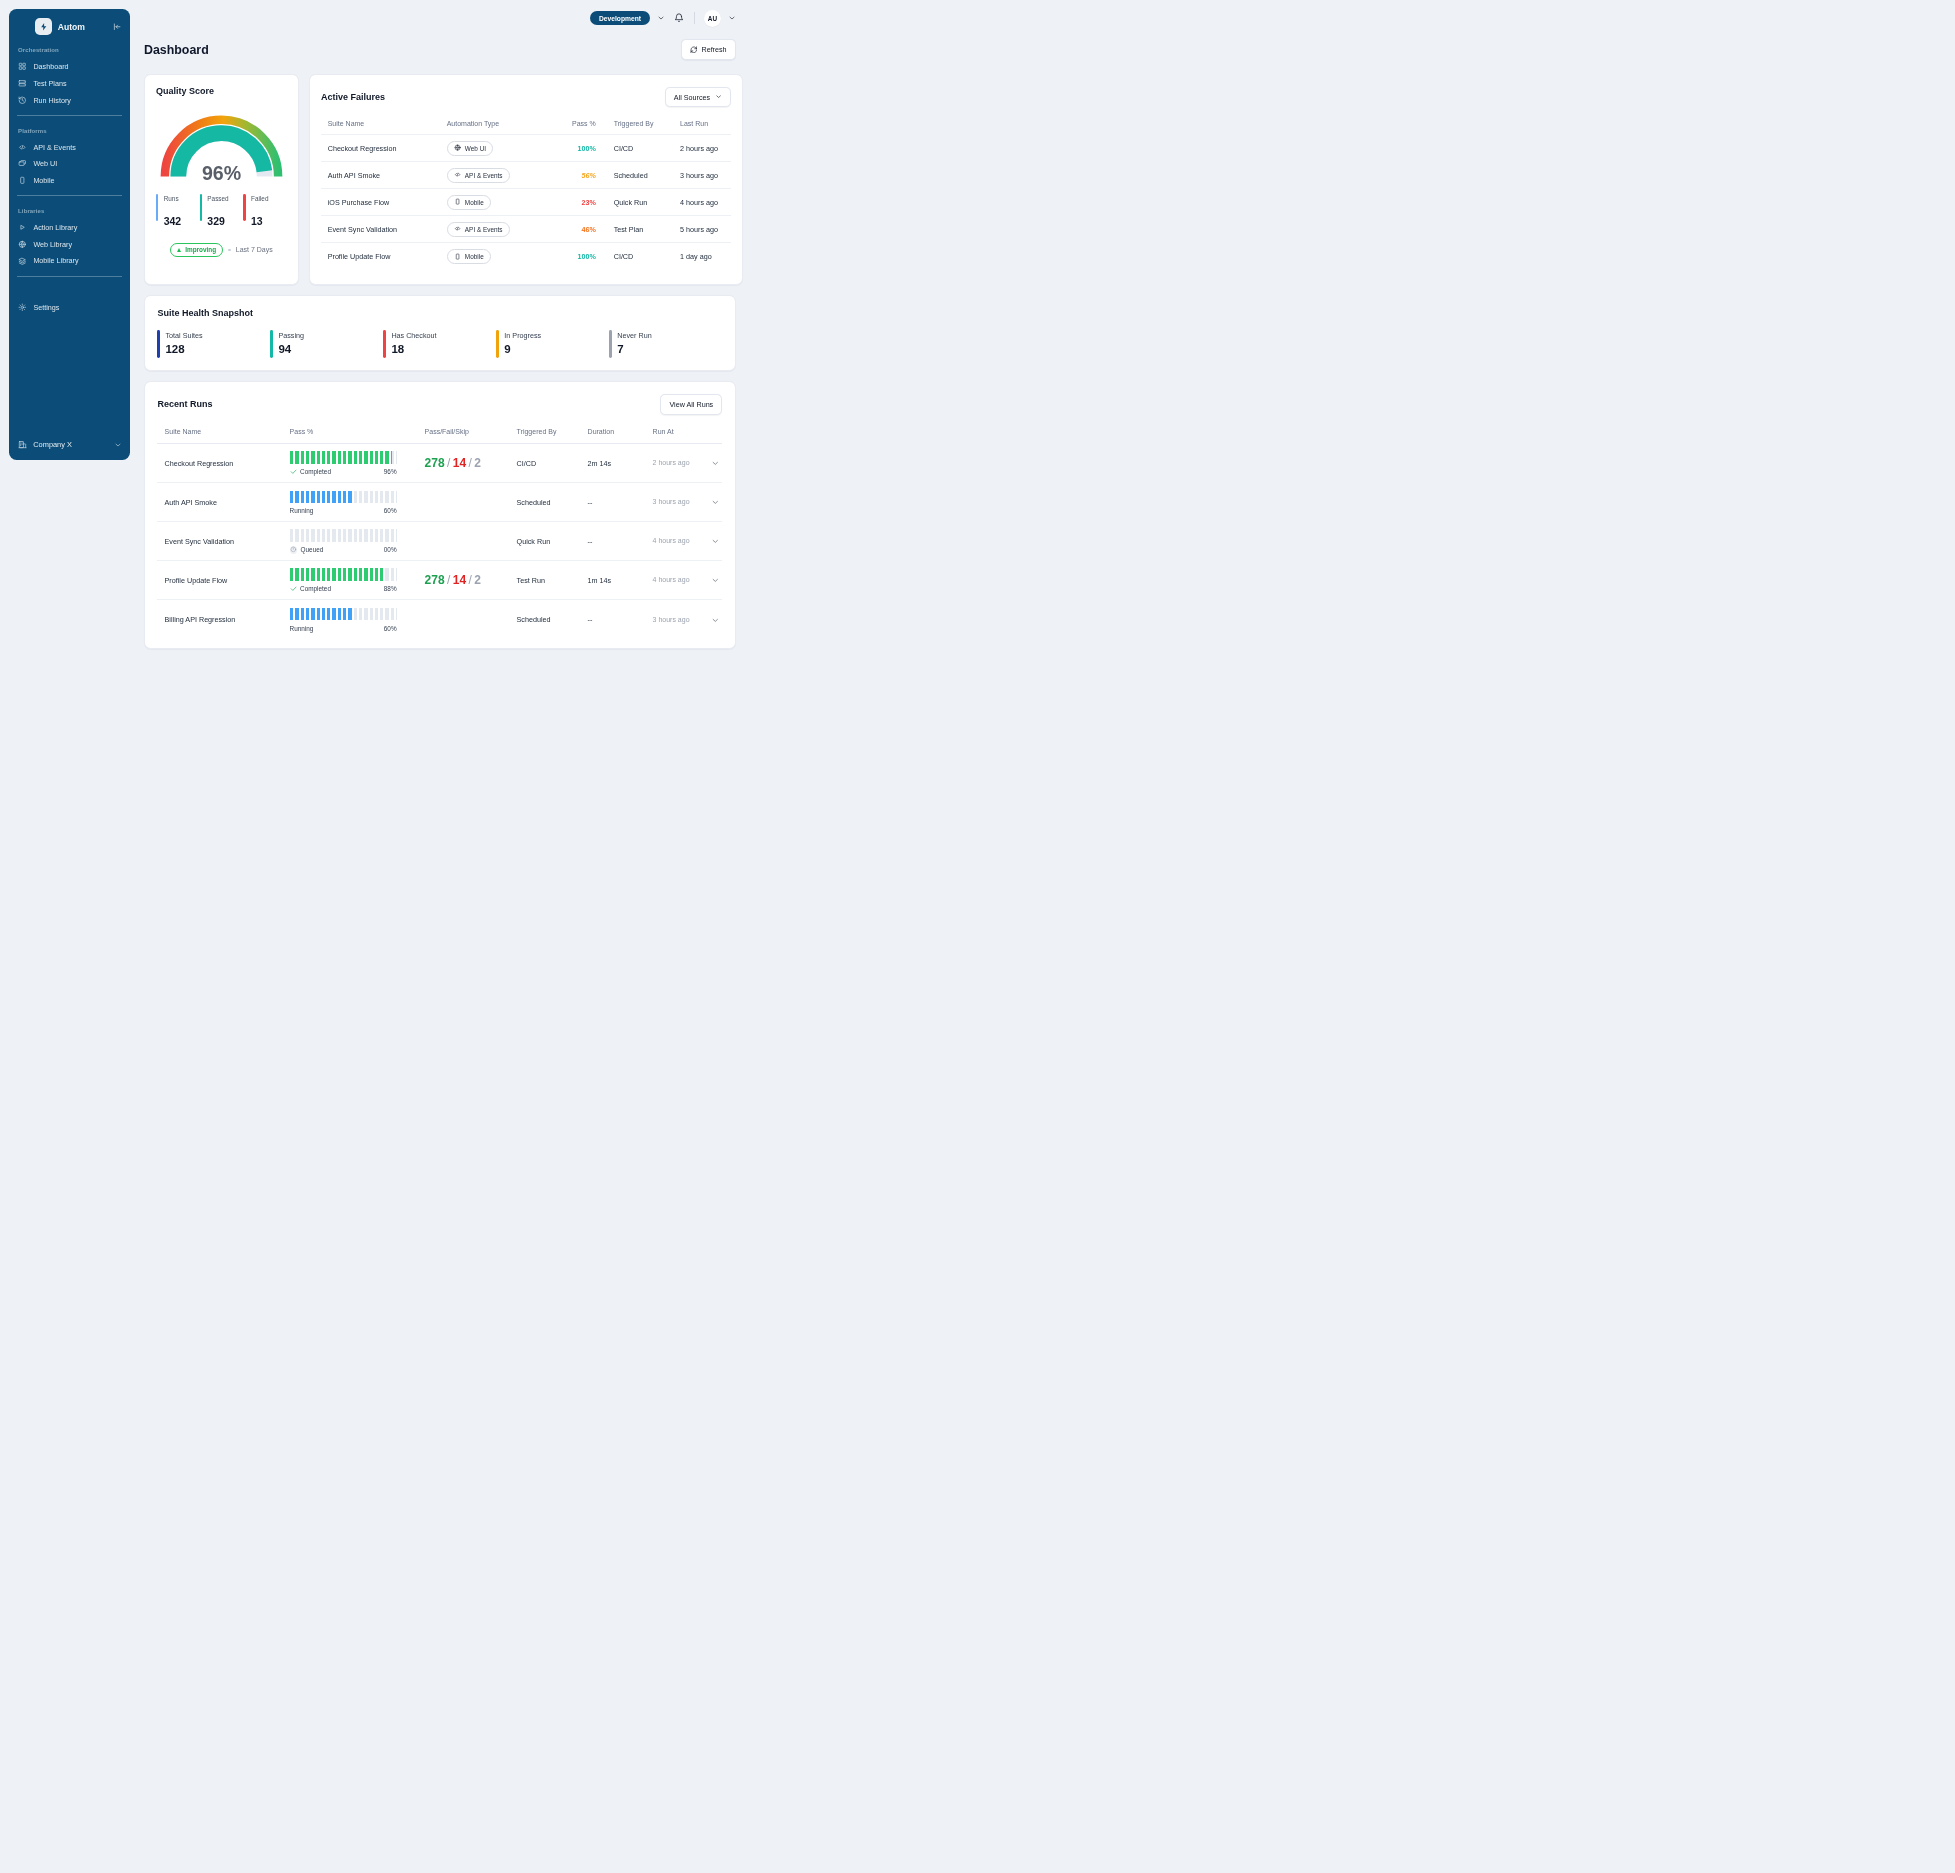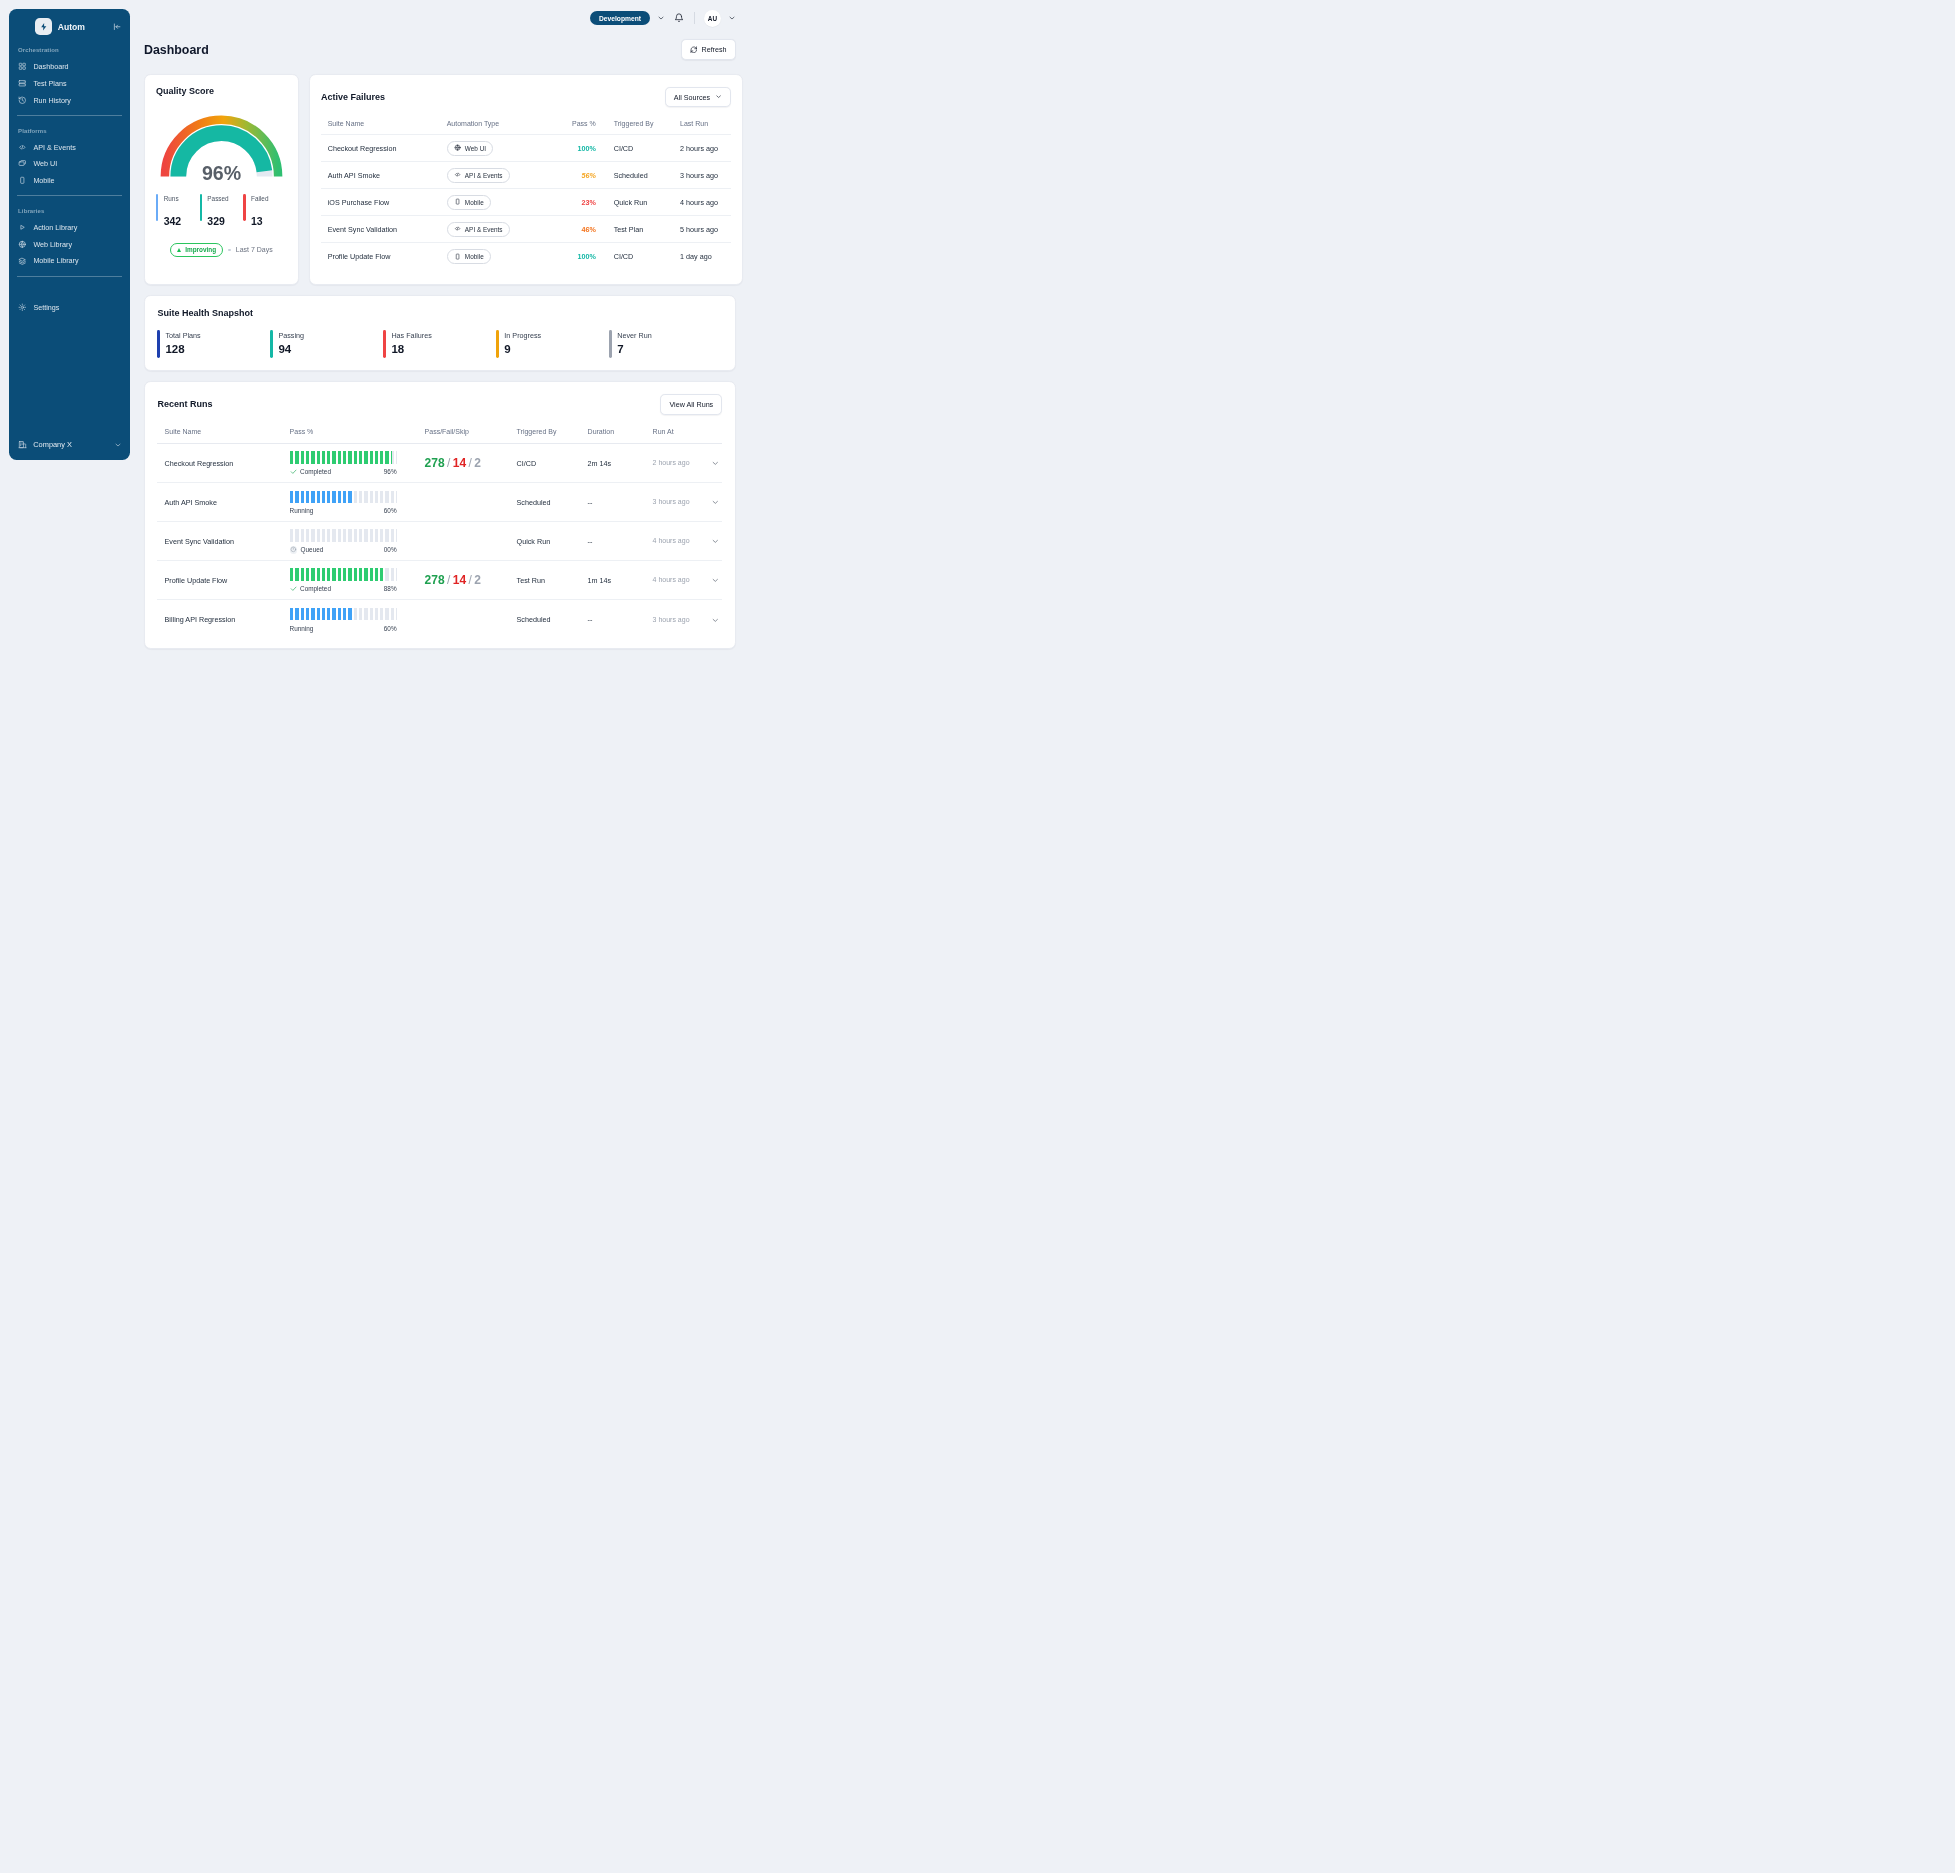--- a/index.html
+++ b/index.html
@@ -448,35 +448,35 @@
       </div>
     </section>
   </div>
 
   <section class="card snapshot" data-interactable="false">
     <h2 data-interactable="false">Suite Health Snapshot</h2>
     <div class="sh-grid">
       <div class="sh-stat" data-interactable="false">
         <span class="sh-bar" data-interactable="false" style="background-color: rgb(30, 64, 175);"></span>
         <div>
-            <div class="sh-label" data-interactable="false">Total Plans</div>
+            <div class="sh-label" data-interactable="false">Total Suites</div>
             <div class="sh-value" data-interactable="false">128</div>
           </div>
       </div>
       <div class="sh-stat" data-interactable="false">
         <span class="sh-bar" data-interactable="false" style="background-color: rgb(20, 184, 166);"></span>
         <div>
             <div class="sh-label" data-interactable="false">Passing</div>
             <div class="sh-value" data-interactable="false">94</div>
           </div>
       </div>
       <div class="sh-stat" data-interactable="false">
         <span class="sh-bar" data-interactable="false" style="background-color: rgb(239, 68, 68);"></span>
         <div>
-            <div class="sh-label" data-interactable="false">Has Failures</div>
+            <div class="sh-label" data-interactable="false">Has Checkout</div>
             <div class="sh-value" data-interactable="false">18</div>
           </div>
       </div>
       <div class="sh-stat" data-interactable="false">
         <span class="sh-bar" data-interactable="false" style="background-color: rgb(240, 163, 10);"></span>
         <div>
             <div class="sh-label" data-interactable="false">In Progress</div>
             <div class="sh-value" data-interactable="false">9</div>
           </div>
       </div>

